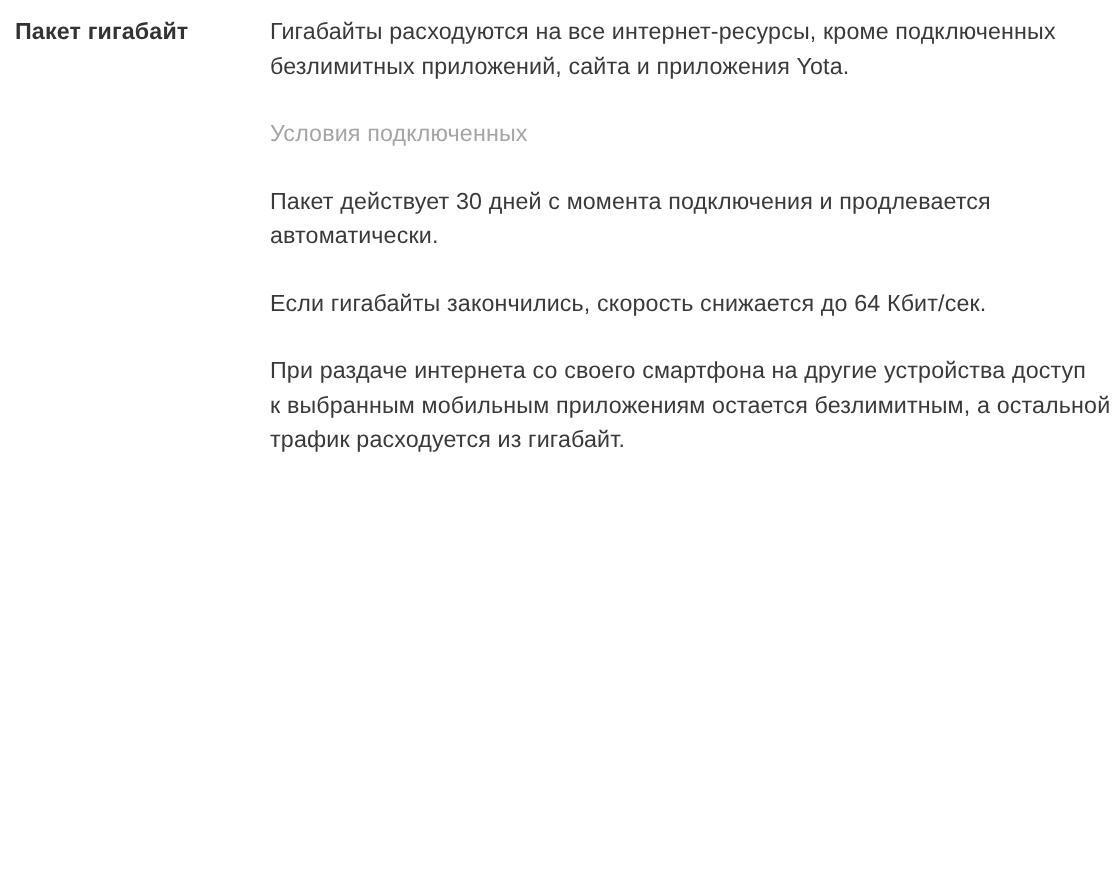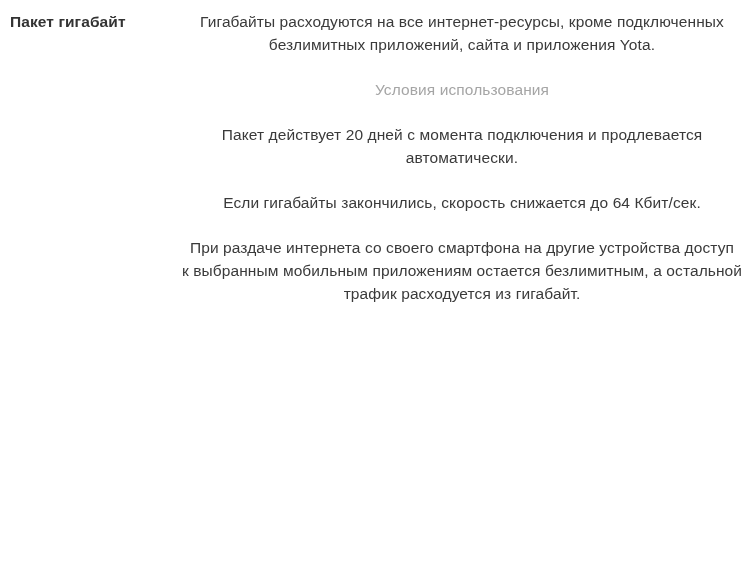--- a/index.html
+++ b/index.html
@@ -32,36 +32,35 @@
     max-width: 565px;
     padding-top: 0;
   }
   .para {
     font-size: 15.5px;
     line-height: 23px;
     color: var(--body-text);
     white-space: pre-line;
     margin-bottom: 22px;
     letter-spacing: 0.1px;
-    text-align: center;
   }
   .para.muted {
     color: var(--muted-text);
   }
 </style>
 </head>
 <body>
 
 <div class="row">
   <div class="term">Пакет гигабайт</div>
 
   <div class="description">
     <div class="para">Гигабайты расходуются на все интернет-ресурсы, кроме подключенных
 безлимитных приложений, сайта и приложения Yota.</div>
-    <div class="para muted">Условия использования</div>
-    <div class="para">Пакет действует 20 дней с момента подключения и продлевается
+    <div class="para muted">Условия подключенных</div>
+    <div class="para">Пакет действует 30 дней с момента подключения и продлевается
 автоматически.</div>
     <div class="para">Если гигабайты закончились, скорость снижается до 64 Кбит/сек.</div>
     <div class="para">При раздаче интернета со своего смартфона на другие устройства доступ
 к выбранным мобильным приложениям остается безлимитным, а остальной
 трафик расходуется из гигабайт.</div>
   </div>
 </div>
 
 </body></html>

